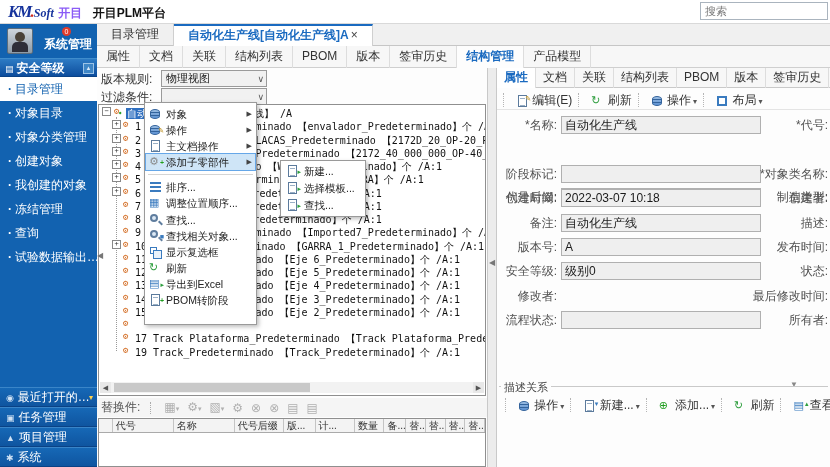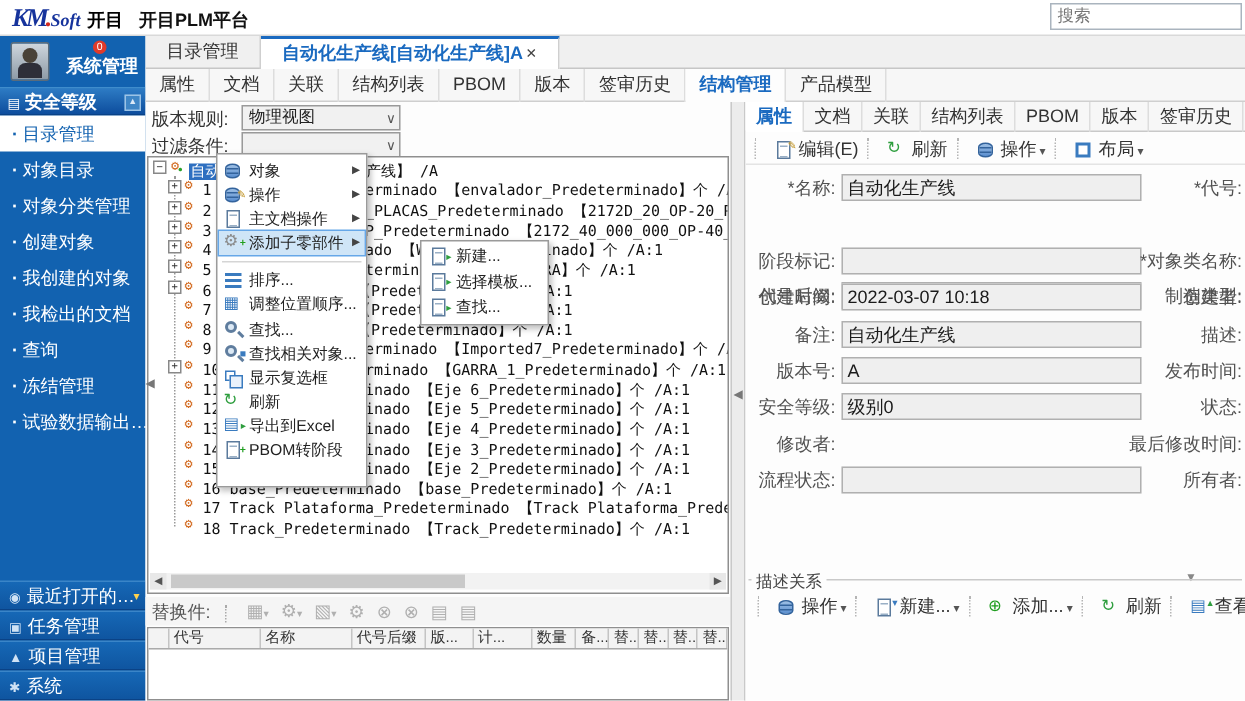--- a/index.html
+++ b/index.html
@@ -5,21 +5,21 @@
   * { margin:0; padding:0; box-sizing:border-box; }
   html,body { width:830px; height:467px; overflow:hidden; background:#fff;
     font-family:"Liberation Sans","DejaVu Sans",sans-serif; }
 
   
   #titlebar { position:absolute; left:0; top:0; width:830px; height:24px; background:#fff; border-bottom:1px solid #d9d9d9; }
   #logo { position:absolute; left:8px; top:2px; height:20px; white-space:nowrap; }
   #logo .km { font:italic 900 17px "Liberation Serif",serif; color:#16339c; letter-spacing:-2px; }
   #logo .km b { color:#d22a1e; }
   #logo .soft { font:italic bold 12px "Liberation Serif",serif; color:#16339c; margin-left:1px; }
-  #logo .cn { font:bold 12px sans-serif; color:#000000; }
+  #logo .cn { font:bold 12px sans-serif; color:#8b5cf6; }
   #logo .prod { font:bold 12px sans-serif; color:#111; margin-left:6px; }
   #search-box { position:absolute; right:2px; top:2px; width:128px; height:18px; border:1px solid #aab4be; background:#fff; font-size:11px; color:#888; padding:0 4px; }
 
   
   #sidebar { position:absolute; left:0; top:24px; width:97px; height:443px; background:#1262b0; overflow:hidden; }
   #user-row { position:relative; height:34px; }
   #avatar { position:absolute; left:7px; top:4px; width:26px; height:26px; background:linear-gradient(#cfd6dd,#8d9aa6); border:1px solid #5a6c7c; border-radius:2px; }
   #avatar:after { content:""; position:absolute; left:7px; top:3px; width:10px; height:10px; border-radius:50%; background:#4a4238; }
   #avatar:before { content:""; position:absolute; left:4px; top:13px; width:16px; height:10px; border-radius:5px 5px 0 0; background:#2e2e38; }
   #user-name { position:absolute; right:5px; top:12px; color:#fff; font-weight:bold; font-size:12px; }
@@ -93,21 +93,21 @@
   #relations-title { position:absolute; left:2px; top:-7px; background:#fdfdfd; padding:0 3px; font-size:11px; color:#444; }
   #rel-toolbar { position:absolute; left:0; top:6px; width:329px; height:22px; line-height:22px; white-space:nowrap; }
   #rel-box { position:absolute; left:0; top:30px; width:329px; height:50px; border:1px solid #9a9a9a; background:#fff; }
   #ug-icon { position:absolute; left:12px; top:5px; width:22px; height:22px; border-radius:50%; background:radial-gradient(circle at 35% 30%, #7fb4e8, #1c4f94); }
   #ug-icon .tri { position:absolute; left:9px; top:-2px; width:0; height:0; border-left:5px solid transparent; border-right:5px solid transparent; border-bottom:9px solid #d22a1e; transform:rotate(18deg); }
   #ug-icon .ring { position:absolute; left:-2px; top:12px; width:26px; height:8px; border:2px solid #e8a41b; border-radius:50%; border-top-color:transparent; transform:rotate(-12deg); }
   #ug-icon .chk { position:absolute; right:-3px; bottom:-2px; width:9px; height:9px; border-radius:50%; background:#2aa12a; color:#fff; font-size:7px; line-height:9px; text-align:center; }
   #ug-label { position:absolute; left:4px; top:40px; font-size:10px; color:#222; }
 
   
-  #ctx-menu { position:absolute; left:144px; top:102px; width:101px; height:223px; background:#fff; border:1px solid #9a9a9a; box-shadow:2px 2px 4px rgba(0,0,0,.25); z-index:50; padding:3px 1px; }
+  #ctx-menu { position:absolute; left:144px; top:102px; width:113px; height:223px; background:#fff; border:1px solid #9a9a9a; box-shadow:2px 2px 4px rgba(0,0,0,.25); z-index:50; padding:3px 1px; }
   .mi { position:relative; height:16.1px; line-height:16px; font-size:10.5px; color:#222; padding-left:20px; white-space:nowrap; }
   .mi.hl { background:#cfe5f7; outline:1px solid #66a7e8; }
   .mi .arrow { position:absolute; right:3px; top:0; font-size:7px; color:#444; }
   .mi-sep { height:5px; border-bottom:1px solid #d5d5d5; margin:0 2px 4px 2px; }
   .mi .ico { position:absolute; left:3px; top:2px; width:13px; height:12px; }
   #ctx-submenu { position:absolute; left:280px; top:160px; width:86px; height:57px; background:#fff; border:1px solid #9a9a9a; box-shadow:2px 2px 4px rgba(0,0,0,.25); z-index:51; padding:2px 1px; }
   .smi { position:relative; height:17px; line-height:17px; font-size:10.5px; color:#222; padding-left:22px; white-space:nowrap; }
   .smi .ico { position:absolute; left:4px; top:2px; width:13px; height:12px; }
 
   
@@ -147,23 +147,22 @@
   <div id="section-header">
     <span class="sec-ic">▤</span><span>安全等级</span>
     <span id="section-collapse">▲</span>
   </div>
   <div id="sidebar-items">
       <div class="side-item sel">目录管理</div>
       <div class="side-item">对象目录</div>
       <div class="side-item">对象分类管理</div>
       <div class="side-item">创建对象</div>
       <div class="side-item">我创建的对象</div>
-      <div class="side-item">我检出的文档</div>
+      <div class="side-item">冻结管理</div>
       <div class="side-item">查询</div>
-      <div class="side-item">冻结管理</div>
       <div class="side-item">试验数据输出…</div>
     </div>
   <div id="sidebar-bottom">
       <div class="side-bottom-item"><span class="bi">◉</span><span>最近打开的…</span><span class="barrow">▾</span></div>
       <div class="side-bottom-item"><span class="bi">▣</span><span>任务管理</span></div>
       <div class="side-bottom-item"><span class="bi">▲</span><span>项目管理</span></div>
       <div class="side-bottom-item"><span class="bi">✱</span><span>系统</span></div>
     </div>
 </div>
 <div id="sidebar-splitter">◀</div>
@@ -267,29 +266,28 @@
         <div class="tree-row" style="top: 186.5px;">
           <span class="gear" style="left: 24px;">⚙</span>
           <span class="txt" style="left: 36px;">14 Eje 3_Predeterminado 【Eje 3_Predeterminado】个 /A:1</span>
         </div>
         <div class="tree-row" style="top: 199.75px;">
           <span class="gear" style="left: 24px;">⚙</span>
           <span class="txt" style="left: 36px;">15 Eje 2_Predeterminado 【Eje 2_Predeterminado】个 /A:1</span>
         </div>
         <div class="tree-row" style="top: 213px;">
           <span class="gear" style="left: 24px;">⚙</span>
-          <span class="txt" style="left: 36px;">16 base_Predeterminado 【base_Predeterminado】个 /A:1</span>
         </div>
         <div class="tree-row" style="top: 226.25px;">
           <span class="gear" style="left: 24px;">⚙</span>
           <span class="txt" style="left: 36px;">17 Track Plataforma_Predeterminado 【Track Plataforma_Predeterminado】个 /A:1</span>
         </div>
         <div class="tree-row" style="top: 239.5px;">
           <span class="gear" style="left: 24px;">⚙</span>
-          <span class="txt" style="left: 36px;">18 Track_Predeterminado 【Track_Predeterminado】个 /A:1</span>
+          <span class="txt" style="left: 36px;">19 Track_Predeterminado 【Track_Predeterminado】个 /A:1</span>
         </div>
       </div>
     <div id="tree-hscroll">
       <span class="btn" style="left:0;">◀</span>
       <span class="thumb"></span>
       <span class="btn" style="right:0;">▶</span>
     </div>
   </div>
   <div id="sub-toolbar">
     <span class="lbl">替换件:</span><span class="grip"></span><span id="sub-icons"><span class="gray-ic">▦<span class="da">▾</span></span><span class="gray-ic">⚙<span class="da">▾</span></span><span class="gray-ic">▧<span class="da">▾</span></span><span class="gray-ic">⚙</span><span class="gray-ic">⊗</span><span class="gray-ic">⊗</span><span class="gray-ic">▤</span><span class="gray-ic">▤</span></span>

